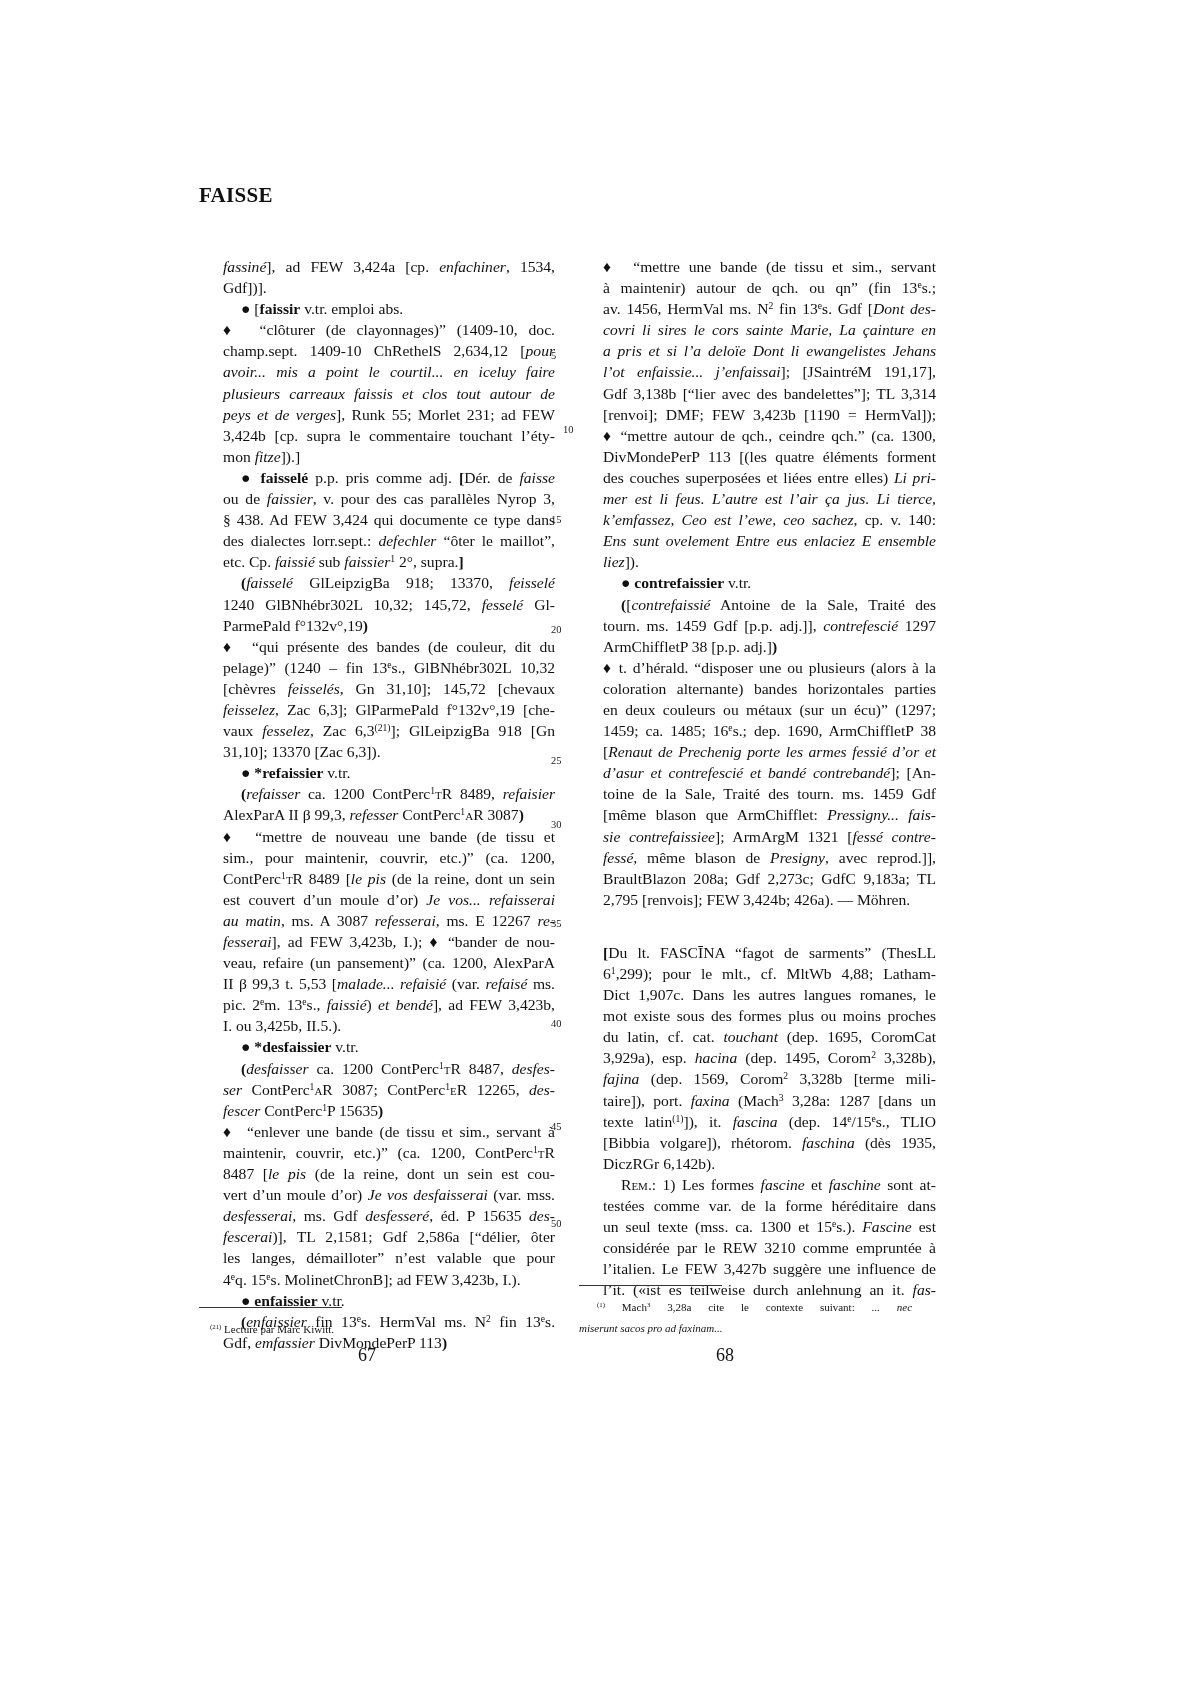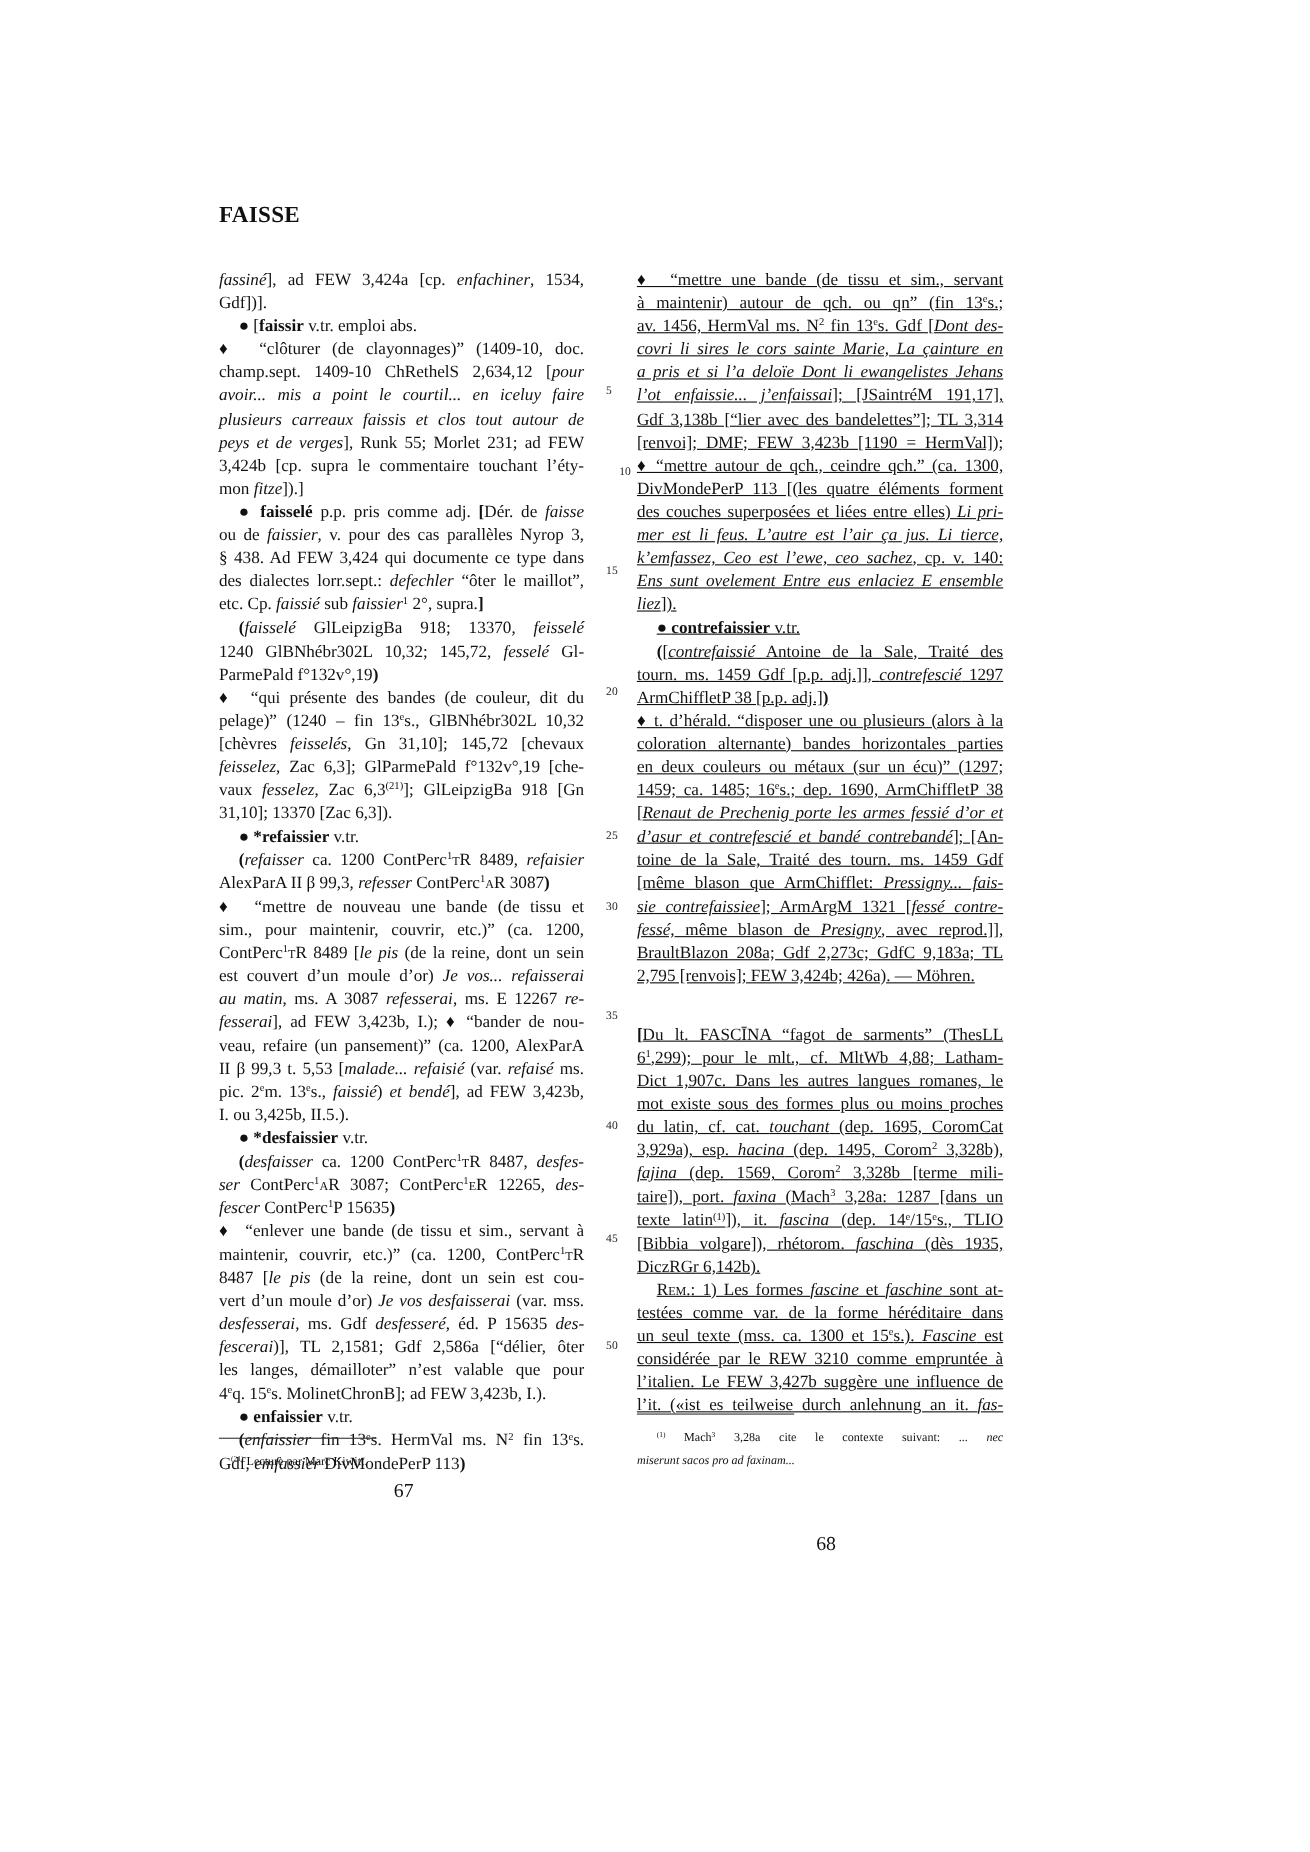--- a/index.html
+++ b/index.html
@@ -1,21 +1,21 @@
 <!DOCTYPE html>
 <html><head>
 <meta charset="utf-8">
 <style>
   html, body { margin: 0; padding: 0; background: #ffffff; }
   body { width: 1191px; height: 1684px; position: relative; overflow: hidden;
          font-family: "Liberation Serif", "DejaVu Serif", serif; color: #111; }
   .running-head { position: absolute; left: 199px; top: 183px; font-size: 21px; font-weight: bold; letter-spacing: 0.3px; }
-  .col { position: absolute; top: 244px; width: 332px; font-size: 15.6px; line-height: 21.1px; text-align: justify; hyphens: none; }
+  .col { position: absolute; top: 256px; width: 332px; font-size: 15.6px; line-height: 21.1px; text-align: justify; hyphens: none; margin-left: 24px; }
   .col-left { left: 199px; }
-  .col-right { left: 579px; width: 333px; text-decoration: underline; }
+  .col-right { left: 579px; width: 333px; }
   .line { display: block; white-space: nowrap; text-align: justify; text-align-last: justify; height: 21.1px; overflow: visible; }
   .line.last { text-align-last: left; }
   .indent { padding-left: 18px; }
   .i { font-style: italic; }
   .b { font-weight: bold; }
   .sc { font-variant: small-caps; }
   sup { font-size: 0.62em; line-height: 0; vertical-align: 0.55em; }
   .lnum { position: absolute; left: 551px; font-size: 10.5px; color: #222; }
   .foot-rule { position: absolute; height: 1px; background: #333; width: 143px; }
   .foot { position: absolute; font-size: 11px; line-height: 20px; }
@@ -148,13 +148,13 @@
     <span class="line ">un seul texte (mss. ca. 1300 et 15<sup>e</sup>s.). <span class="i">Fascine</span> est</span>
     <span class="line ">considérée par le REW 3210 comme empruntée à</span>
     <span class="line ">l’italien. Le FEW 3,427b suggère une influence de</span>
     <span class="line ">l’it. («ist es teilweise durch anlehnung an it. <span class="i">fas-</span></span>
   </div>
 <div class="foot-rule" style="left:579px; top:1285px; width:143px;"></div>
 <div class="foot" style="left:579px; top:1297px; width:333px;">
   <span class="line" id="fr1" style="padding-left:18px;"><sup>(1)</sup> Mach<sup>3</sup> 3,28a cite le contexte suivant: ... <span class="i">nec</span></span>
   <span class="line last" id="fr2"><span class="i">miserunt sacos pro ad faxinam...</span></span>
 </div>
-<div class="folio" style="left:742px;margin-top:48px;">68</div>
+<div class="folio" style="left:716px;">68</div>
 
 </body></html>

